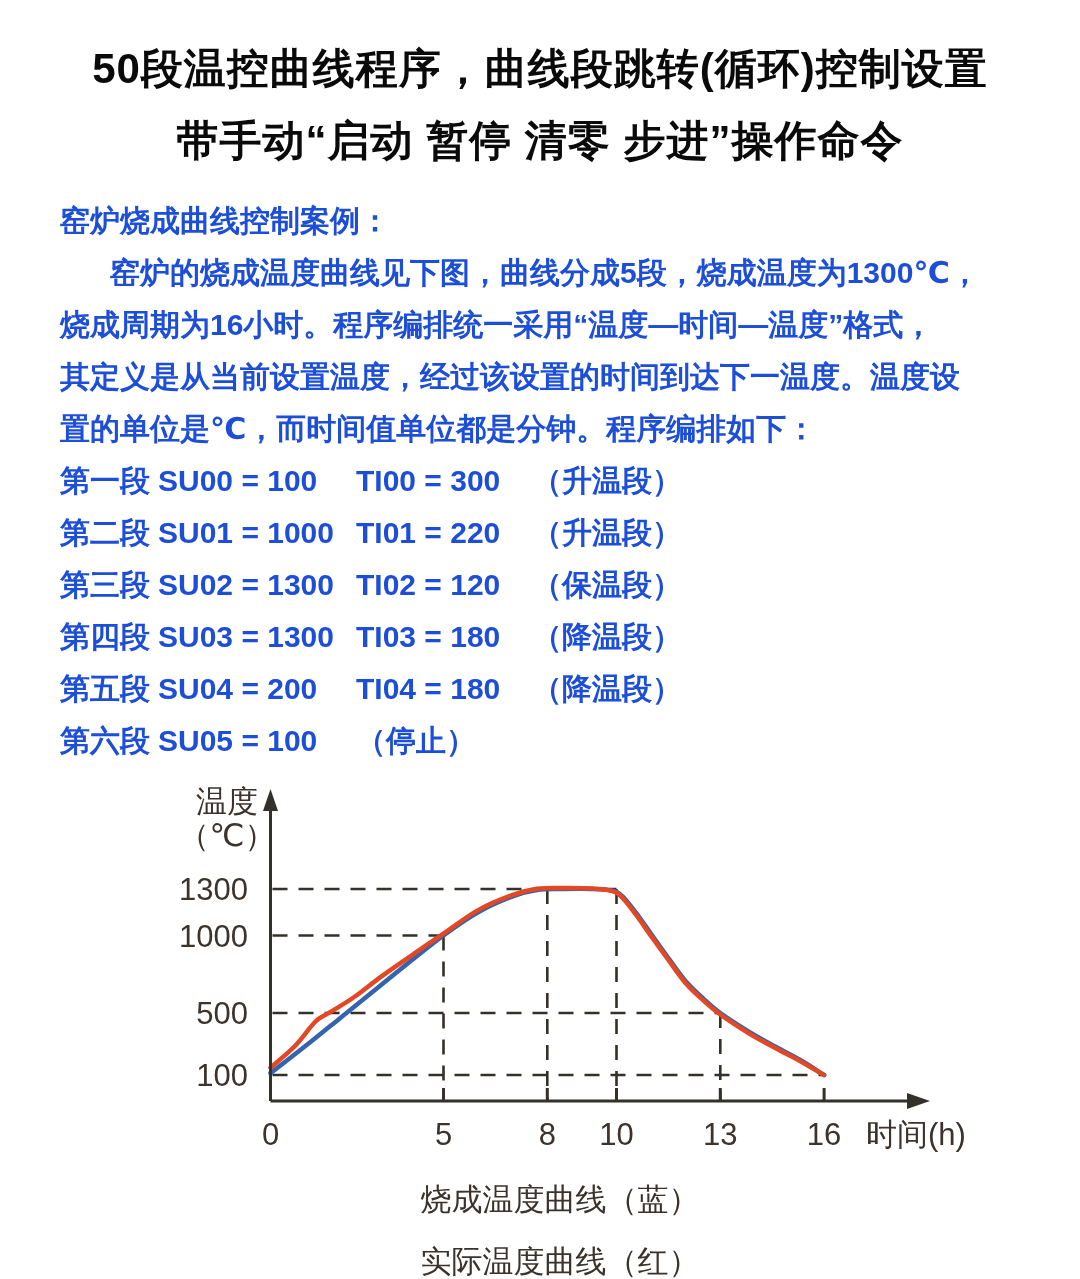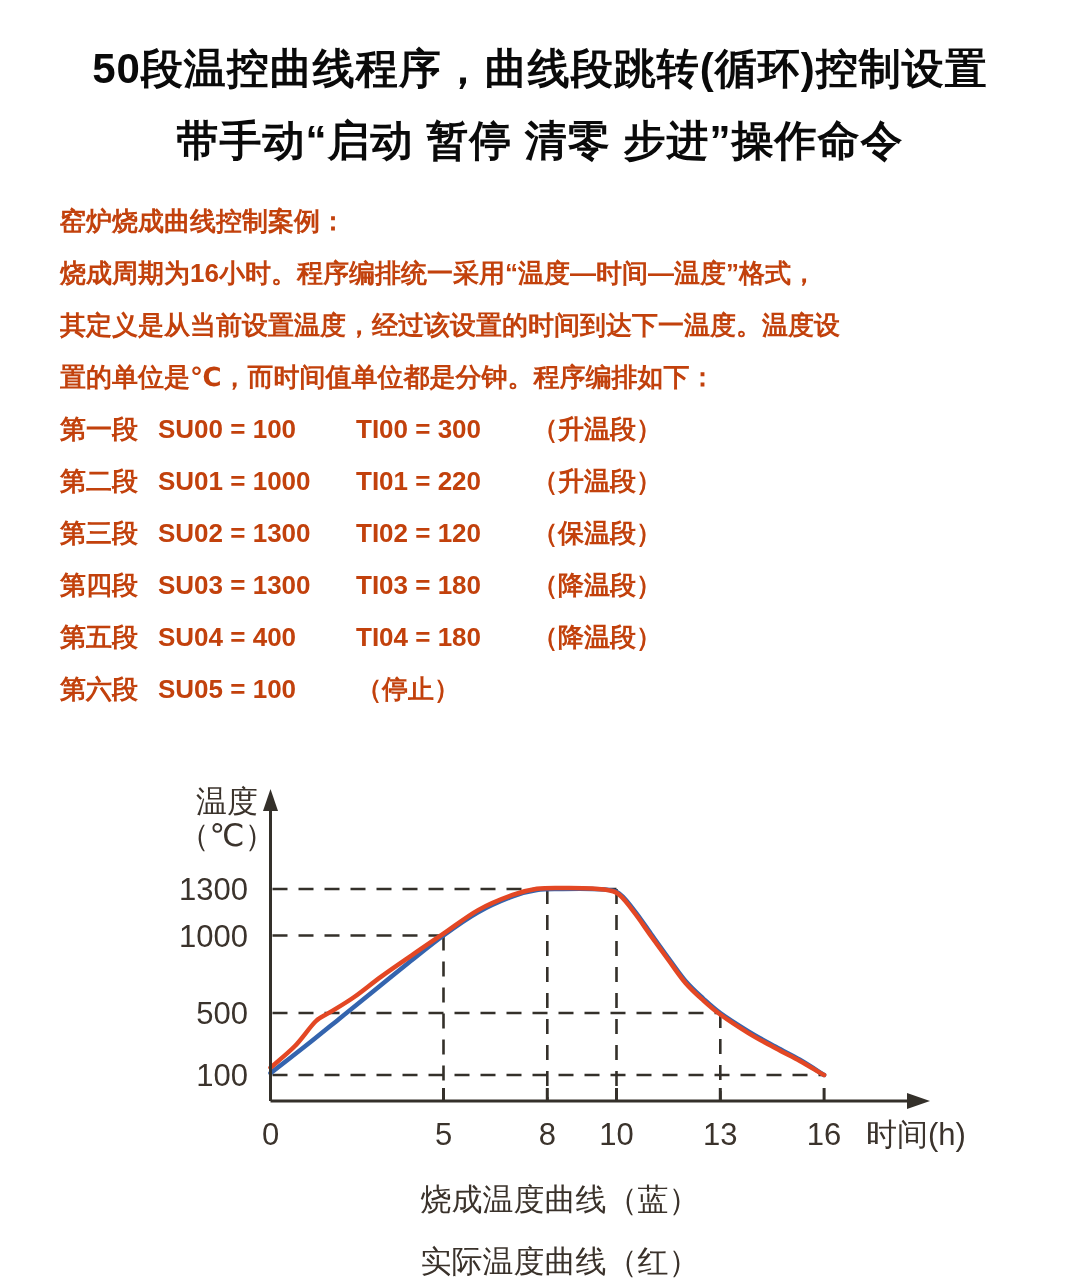--- a/index.html
+++ b/index.html
@@ -14,22 +14,22 @@
   .title-line{
     position:absolute;left:0;width:1080px;
     text-align:center;font-weight:700;font-size:42px;
     letter-spacing:1px;color:#0a0a0a;white-space:nowrap;
   }
   .title-line.l1{top:22px;}
   .title-line.l2{top:94px;}
 
   .body-block{
     position:absolute;top:176px;left:60px;
-    font-size:26px;font-weight:700;line-height:52px;
-    color:#c2410c;white-space:nowrap;
+    font-size:30px;font-weight:700;line-height:52px;
+    color:#1d4ed8;white-space:nowrap;
   }
   .para-line{height:52px;}
   .para-line.indent{padding-left:50px;}
 
   .prog-row{display:flex;height:52px;}
   .prog-row .seg{width:98px;}
   .prog-row .su{width:198px;}
   .prog-row .ti{width:176px;}
   .prog-row .note{flex:0 0 auto;}
 
@@ -52,20 +52,21 @@
 </head>
 <body>
 
 <div class="page">
 
   <div class="title-line l1">50段温控曲线程序，曲线段跳转(循环)控制设置</div>
   <div class="title-line l2">带手动“启动 暂停 清零 步进”操作命令</div>
 
   <div class="body-block">
     <div class="para-line">窑炉烧成曲线控制案例：</div>
+    <div class="para-line indent">窑炉的烧成温度曲线见下图，曲线分成5段，烧成温度为1300℃，</div>
     <div class="para-line">烧成周期为16小时。程序编排统一采用“温度—时间—温度”格式，</div>
     <div class="para-line">其定义是从当前设置温度，经过该设置的时间到达下一温度。温度设</div>
     <div class="para-line">置的单位是℃，而时间值单位都是分钟。程序编排如下：</div>
 
     <div class="prog-row">
       <span class="seg">第一段</span>
       <span class="su">SU00 = 100</span>
       <span class="ti">TI00 = 300</span>
       <span class="note">（升温段）</span>
     </div>
@@ -82,21 +83,21 @@
       <span class="note">（保温段）</span>
     </div>
     <div class="prog-row">
       <span class="seg">第四段</span>
       <span class="su">SU03 = 1300</span>
       <span class="ti">TI03 = 180</span>
       <span class="note">（降温段）</span>
     </div>
     <div class="prog-row">
       <span class="seg">第五段</span>
-      <span class="su">SU04 = 400</span>
+      <span class="su">SU04 = 200</span>
       <span class="ti">TI04 = 180</span>
       <span class="note">（降温段）</span>
     </div>
     <div class="prog-row">
       <span class="seg">第六段</span>
       <span class="su">SU05 = 100</span>
       <span class="note">（停止）</span>
     </div>
   </div>
 

